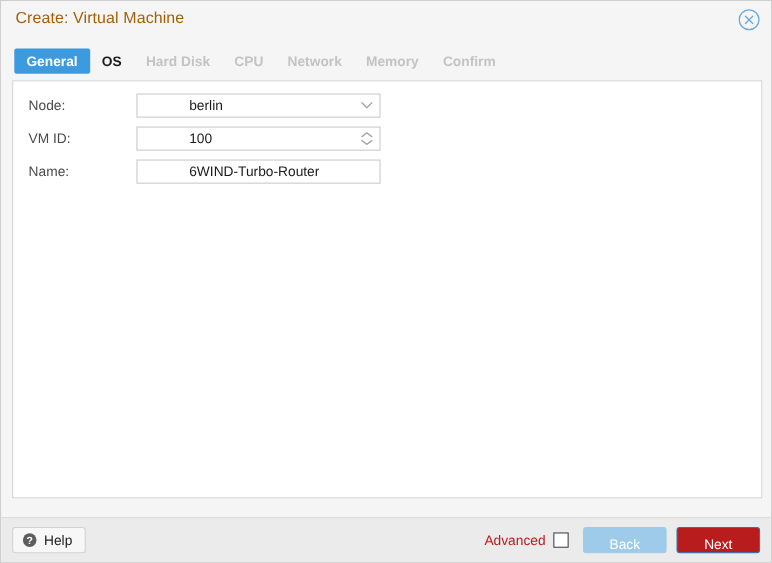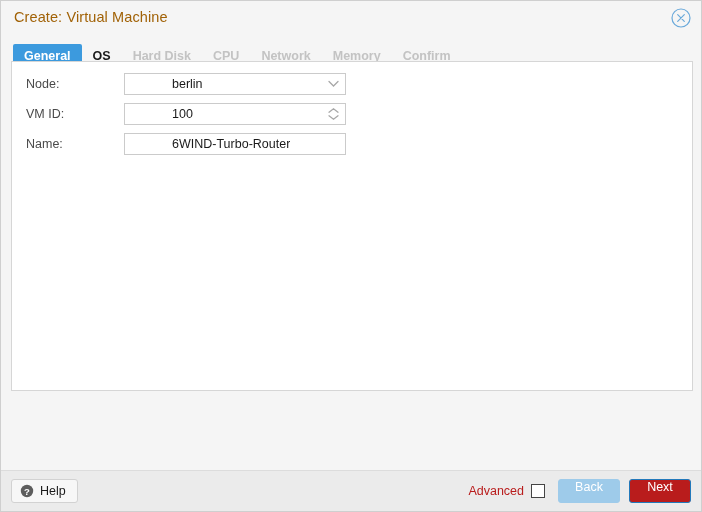--- a/index.html
+++ b/index.html
@@ -83,23 +83,23 @@
   }
   .tab.enabled {
     color: #1a1a1a;
     cursor: pointer;
   }
 
   
   .panel {
     position: absolute;
     left: 10px;
-    top: 60px;
+    top: 72px;
     width: 682px;
-    height: 330px;
+    height: 380px;
     box-sizing: border-box;
     background: #ffffff;
     border: 1px solid #d6d6d6;
   }
 
   .form-col-left {
     position: absolute;
     left: 4px;
     top: 11px;
     width: 340px;
@@ -225,28 +225,28 @@
   .advanced-box {
     width: 14px;
     height: 14px;
     box-sizing: border-box;
     border: 1px solid #454545;
     background: #ffffff;
     margin-right: 13px;
     cursor: pointer;
   }
   .nav-btn {
-    width: 62px;
+    width: 76px;
     height: 24px;
     box-sizing: border-box;
     border-radius: 3px;
     font-size: 12.5px;
     color: #ffffff;
     display: flex;
-    align-items: flex-start;
+    align-items: flex-end;
     justify-content: center;
     border: 1px solid #2a7fc0;
     cursor: pointer;
   }
   .nav-btn.back {
     background: #9ecbea;
     border-color: #9ecbea;
     color: #ffffff;
     margin-right: 9px;
     cursor: default;

